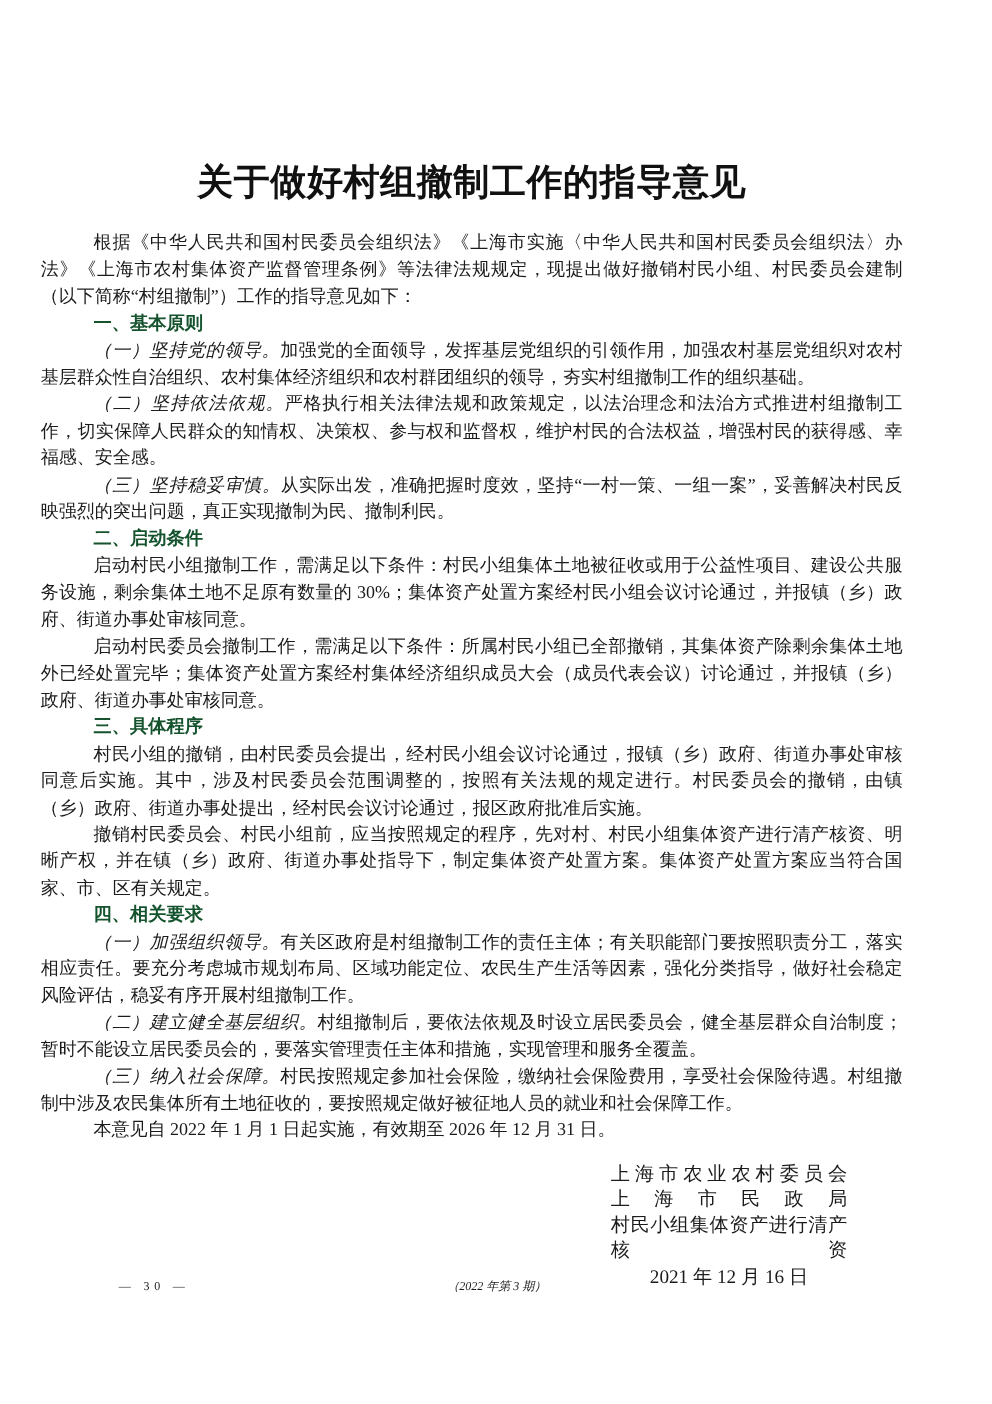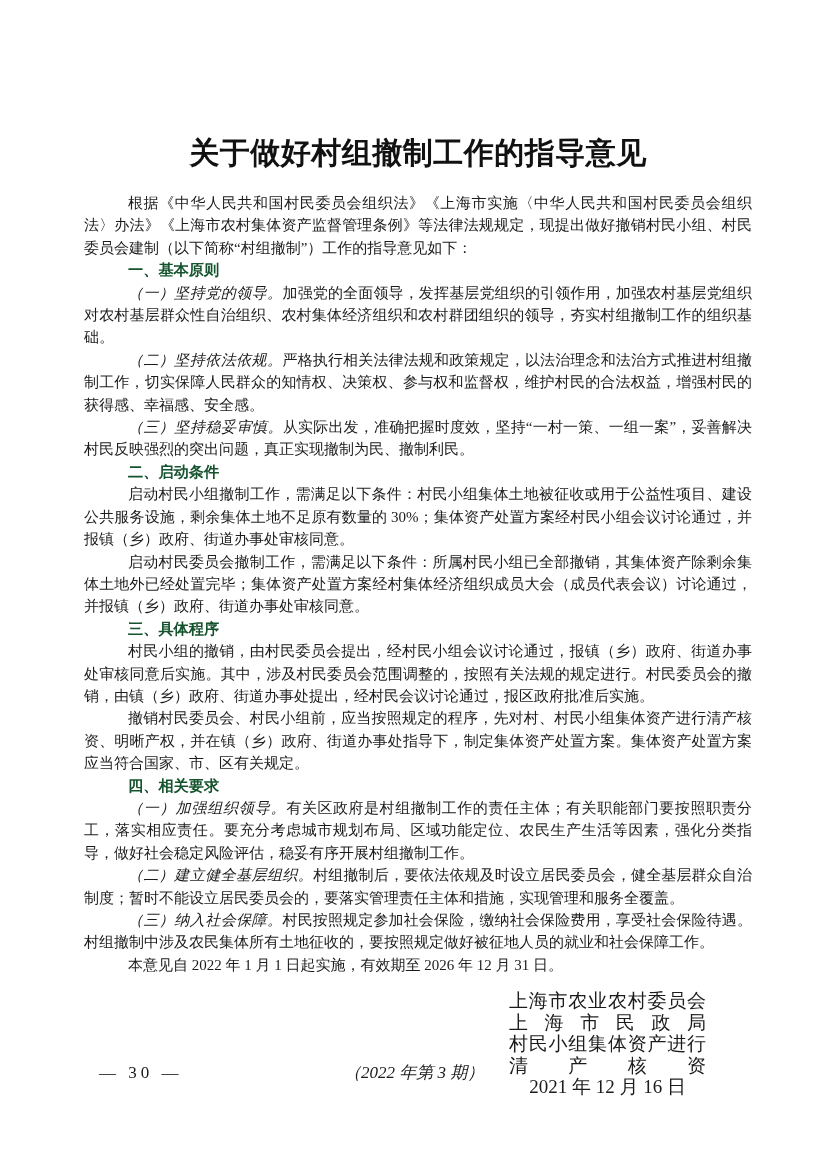--- a/index.html
+++ b/index.html
@@ -14,21 +14,21 @@
     color: #1b1b1b;
     font-family: "Liberation Serif", serif;
     -webkit-font-smoothing: antialiased;
   }
   .page {
     position: relative;
     width: 827px;
     height: 1170px;
     background: #ffffff;
     box-sizing: border-box;
-    padding: 0 75px 0 84px;
+    padding: 0 75px 0 34px;
   }
   .doc-title {
     margin: 0;
     padding-top: 133px;
     font-size: 30px;
     line-height: 40px;
     font-weight: bold;
     text-align: center;
     letter-spacing: 0.5px;
     font-family: "Liberation Serif", serif;
@@ -56,38 +56,38 @@
     font-size: 15.2px;
     line-height: 22.4px;
     font-family: "Liberation Sans", sans-serif;
     color: #14532d;
   }
   .signature-block {
     margin-top: 14px;
     margin-left: auto;
     margin-right: 46px;
     width: 197px;
-    font-size: 19px;
+    font-size: 16px;
     line-height: 21.5px;
   }
   .sig-line {
     text-align: justify;
     text-align-last: justify;
     text-justify: inter-ideograph;
   }
   .sig-date {
     text-align: center;
   }
   .footer {
     position: absolute;
     left: 76px;
     right: 75px;
     top: 1062px;
     height: 22px;
-    font-size: 17px;
+    font-size: 10px;
     line-height: 22px;
   }
   .footer .page-number {
     position: absolute;
     left: 23px;
     top: 0;
     letter-spacing: 4px;
   }
   .footer .issue {
     display: block;

